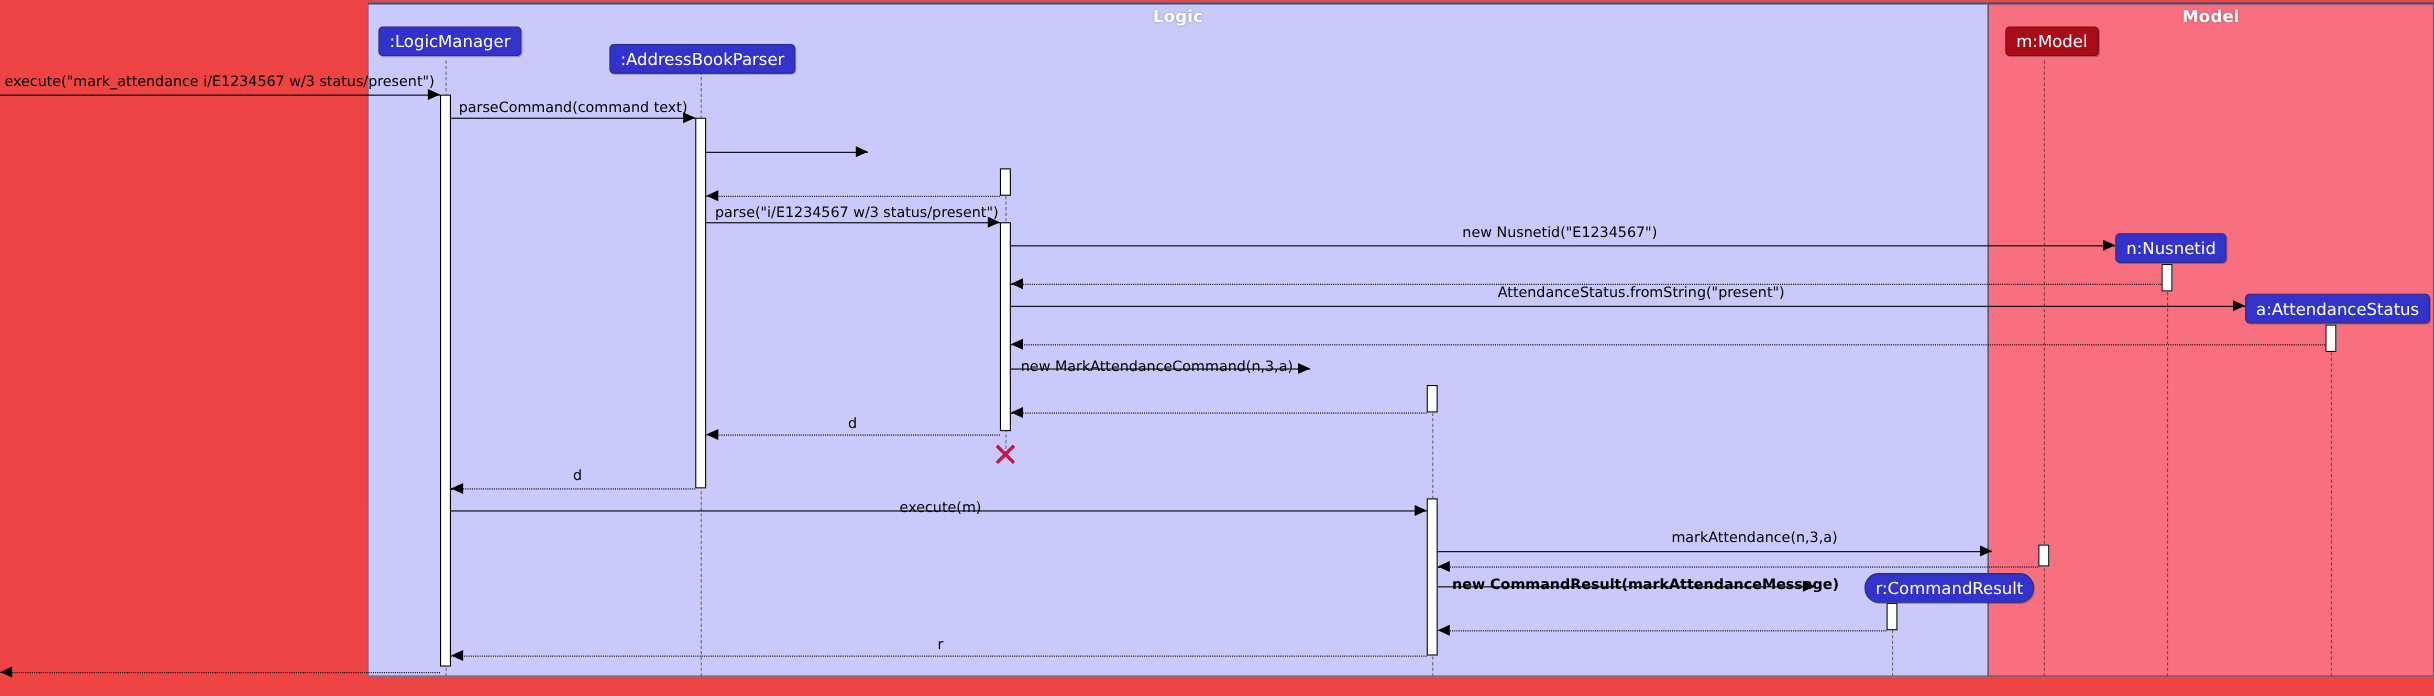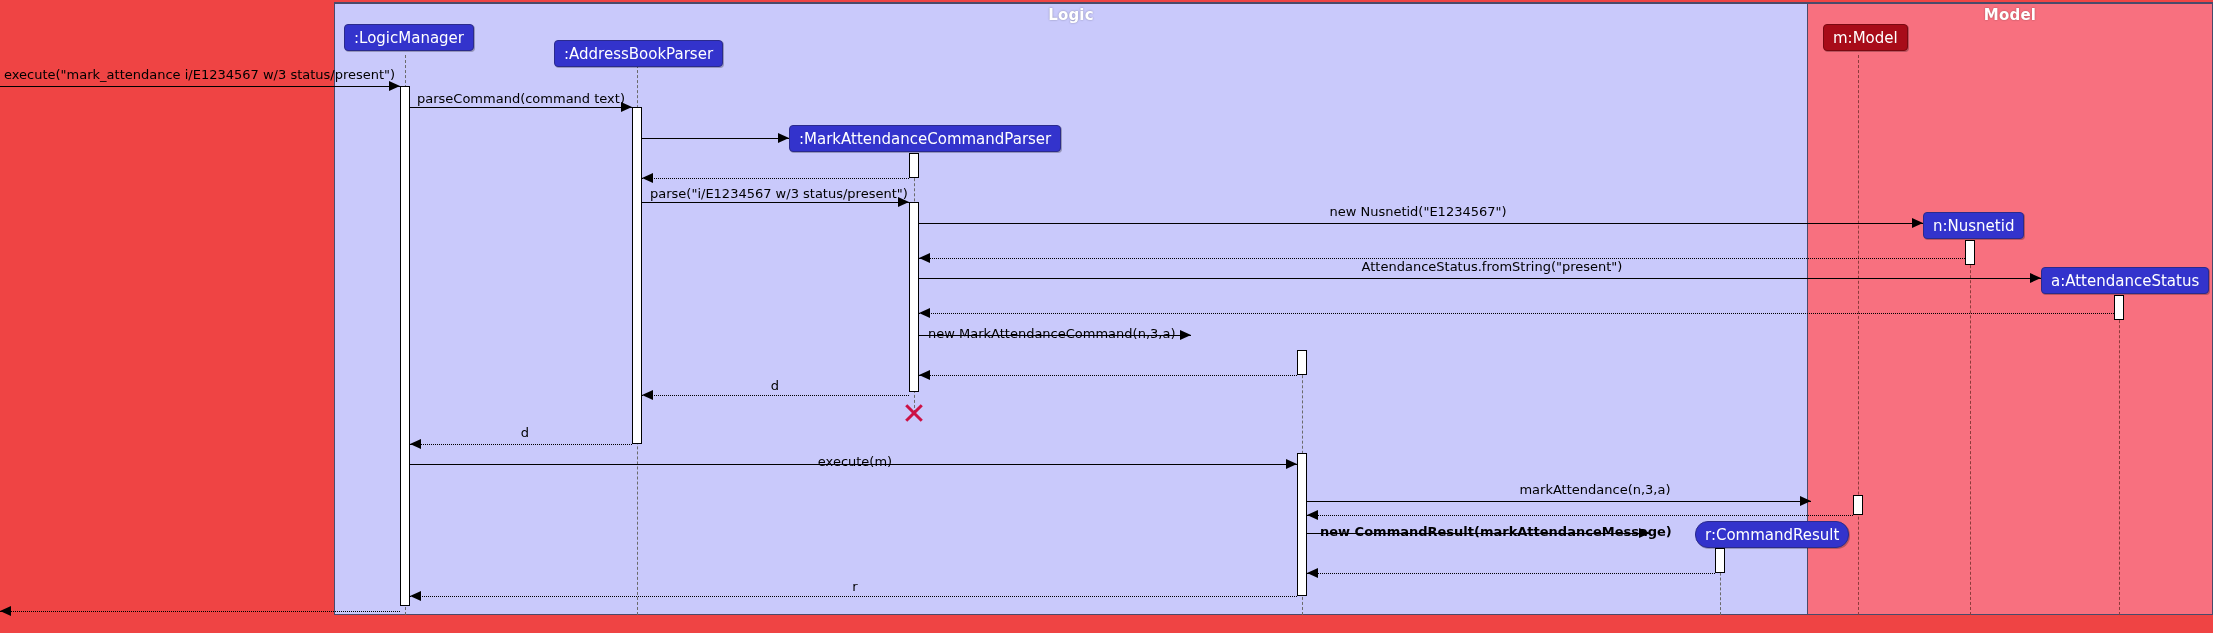--- a/index.html
+++ b/index.html
@@ -89,23 +89,20 @@
   <div class="lifeline lifeline-red" style="left:2119px;top:295px;height:320px;"></div>
 
   <div class="pbox" style="left:344px;top:24px;">
       <span>:LogicManager</span>
     </div>
 
   <div class="pbox" style="left:554px;top:40px;">
       <span>:AddressBookParser</span>
     </div>
 
-  <div class="pbox" style="left:789px;top:125px;">
-      <span>:MarkAttendanceCommandParser</span>
-    </div>
 
 
   <div class="pbox" style="left:1695px;top:521px;border-radius:13px;">
       <span>r:CommandResult</span>
     </div>
 
   <div class="pbox pbox-red" style="left:1823px;top:24px;">
       <span>m:Model</span>
     </div>
 

